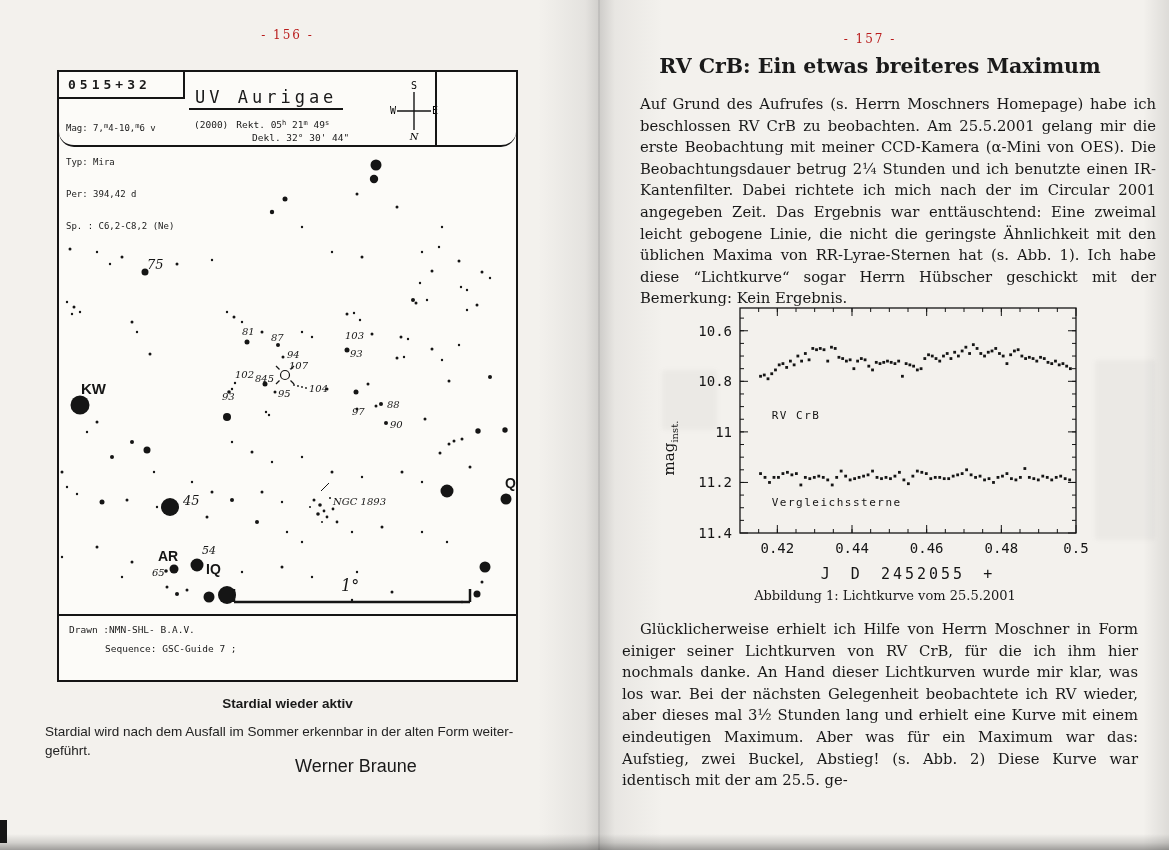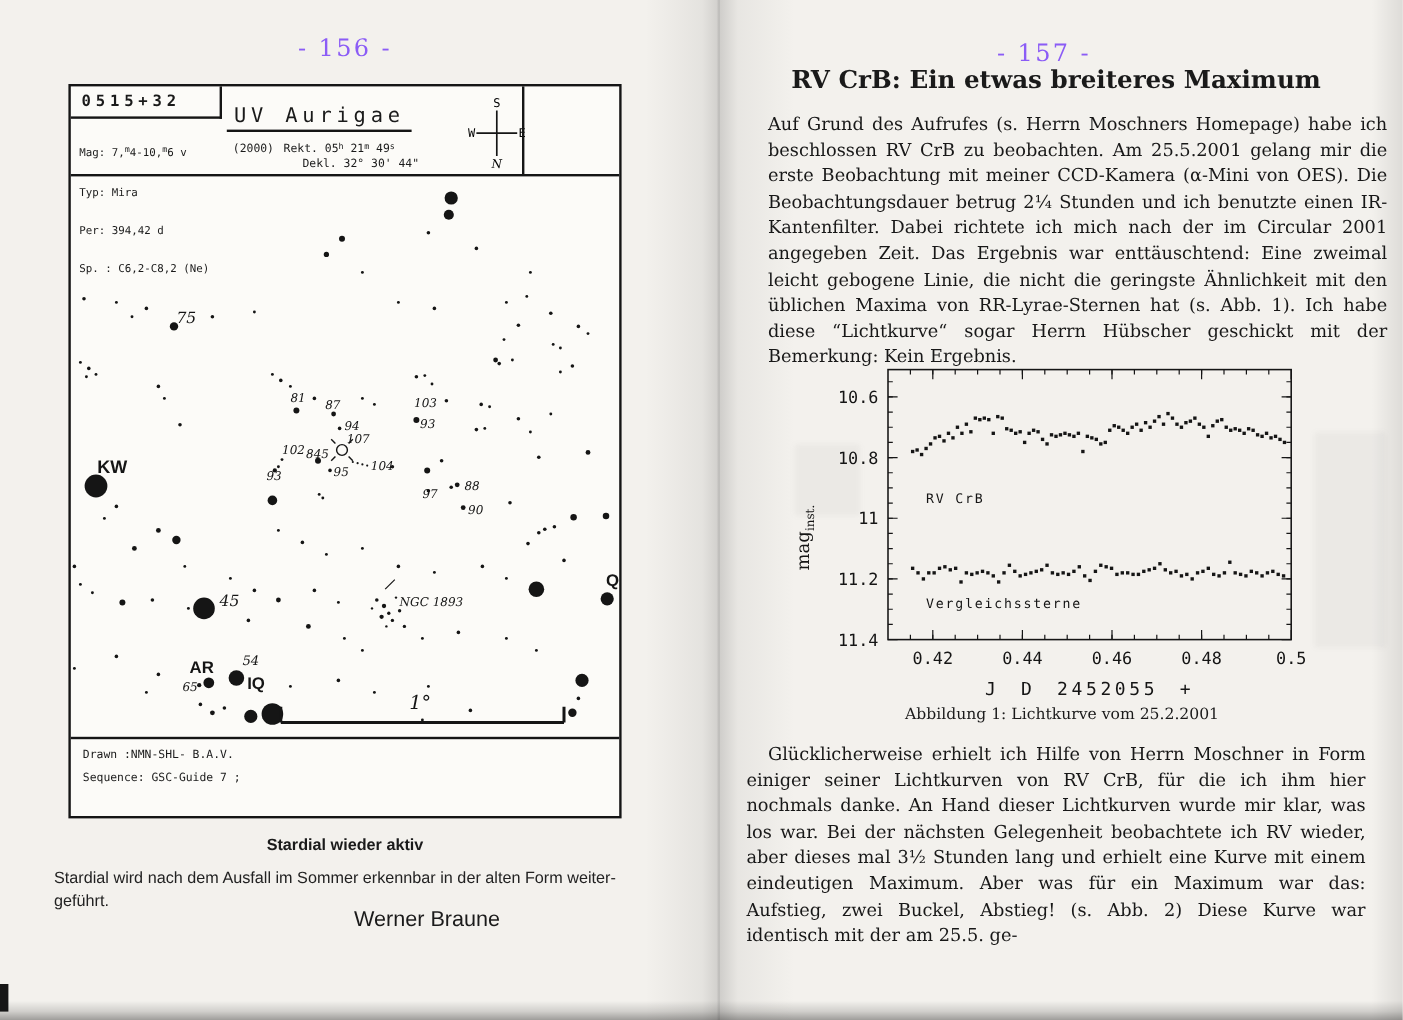--- a/index.html
+++ b/index.html
@@ -11,29 +11,29 @@
     background:linear-gradient(90deg,rgba(100,100,100,0) 0%,rgba(100,100,100,0.10) 38%,rgba(80,80,80,0.22) 50%,rgba(100,100,100,0.08) 62%,rgba(100,100,100,0) 100%);}
   .fold-line{left:598px;top:0;width:2px;height:850px;background:rgba(60,60,60,0.10);}
   .bottom-shadow{left:0;bottom:0;width:1169px;height:16px;
     background:linear-gradient(180deg,rgba(0,0,0,0) 0%,rgba(0,0,0,0.14) 55%,rgba(0,0,0,0.35) 100%);}
   .right-edge{right:0;top:0;width:26px;height:850px;
     background:linear-gradient(270deg,rgba(0,0,0,0.09),rgba(0,0,0,0));}
   .corner-mark{left:0;top:820px;width:7px;height:23px;background:#161616;}
   .bleed{background:rgba(90,90,90,0.05);filter:blur(2px);border-radius:3px;}
 
   
-  .pageno{font-size:20px;letter-spacing:2px;text-align:center;color:#8b5cf6;}
+  .pageno{font-size:12px;letter-spacing:2px;text-align:center;color:#b91c1c;}
   #pageno-left{left:57px;top:28px;width:461px;}
   #pageno-right{left:620px;top:32px;width:500px;}
 
   #finder{left:57px;top:70px;width:461px;height:612px;border:2px solid #151515;
           background:#fcfbf8;box-sizing:border-box;}
   #finder-header{position:absolute;left:0;top:0;right:0;height:75px;
                  border-bottom:2px solid #151515;box-sizing:border-box;
-                 font-family:"DejaVu Sans Mono",monospace;}
+                 font-family:"DejaVu Sans Mono",monospace;border-radius:15px;}
   #desig-box{position:absolute;left:0;top:0;width:126px;height:27px;
              border-right:2px solid #151515;border-bottom:2px solid #151515;
              font-weight:bold;font-size:13px;letter-spacing:4px;
              padding:5px 0 0 9px;box-sizing:border-box;}
   #star-props{position:absolute;left:7px;top:30px;font-size:9px;line-height:10.7px;white-space:pre;}
   .sup{font-size:7px;position:relative;top:-3px;}
   #star-name{position:absolute;left:130px;top:15px;font-size:17px;letter-spacing:4px;
              border-bottom:2px solid #151515;padding:0 6px 1px 6px;}
   #coords{position:absolute;left:135px;top:47px;font-size:9.5px;line-height:12px;}
   #coords .ep{margin-right:8px;}
@@ -42,21 +42,21 @@
   #bav-box{position:absolute;right:0;top:0;width:81px;height:73px;
            border-left:2px solid #151515;box-sizing:border-box;text-align:center;
            font-weight:bold;font-size:13px;letter-spacing:2px;padding-top:14px;}
   #bav-box div{margin-bottom:8px;}
   #starfield{position:absolute;left:0;top:75px;}
   #finder-footer{position:absolute;left:0;right:0;bottom:0;height:66px;
                  border-top:2px solid #151515;box-sizing:border-box;
                  font-family:"DejaVu Sans Mono",monospace;font-size:9.5px;
                  padding:8px 0 0 10px;}
   #finder-footer .l1{margin-bottom:8px;}
-  #finder-footer .l2{margin-bottom:2px;}
+  #finder-footer .l2{margin-bottom:2px;margin-left:36px;}
 
   #stardial-title{left:57px;top:696px;width:461px;text-align:center;
     font-family:"Liberation Sans",sans-serif;font-weight:bold;font-size:13.5px;}
   #stardial-text{left:45px;top:722px;width:495px;font-family:"Liberation Sans",sans-serif;
     font-size:13.5px;line-height:19px;white-space:pre-line;color:#222;}
   #stardial-author{left:295px;top:756px;width:215px;text-align:left;
     font-family:"Liberation Sans",sans-serif;font-size:18px;}
 
   
   #rp-title{left:620px;top:54px;width:520px;text-align:center;
@@ -566,14 +566,14 @@
     <rect x="393.8533333333334" y="177.98202247190997" width="2.8" height="2.8" fill="#151515"></rect>
     <rect x="398.3333333333333" y="180.5101123595504" width="2.8" height="2.8" fill="#151515"></rect>
     <rect x="402.8133333333333" y="177.98202247190997" width="2.8" height="2.8" fill="#151515"></rect>
     <rect x="407.2933333333334" y="176.71797752809002" width="2.8" height="2.8" fill="#151515"></rect>
     <rect x="411.7733333333333" y="179.2460674157304" width="2.8" height="2.8" fill="#151515"></rect>
     <rect x="416.25333333333344" y="180.5101123595504" width="2.8" height="2.8" fill="#151515"></rect>
     <text x="119.73333333333335" y="208.4550561797752" font-size="11" letter-spacing="1.5px" font-family="DejaVu Sans Mono, monospace" fill="#151515">Vergleichssterne</text>
     <text x="256" y="281" text-anchor="middle" font-size="15" letter-spacing="3px" word-spacing="6px" font-family="DejaVu Sans Mono, monospace" fill="#151515">J D  2452055 +</text>
     <text x="22" y="150" text-anchor="middle" font-size="15" font-family="DejaVu Serif, serif" fill="#151515" transform="rotate(-90 22 150)"><tspan>mag</tspan><tspan dy="4" font-size="10">inst.</tspan></text>
   </svg>
-<div class="abs" id="fig-caption">Abbildung 1: Lichtkurve vom 25.2.2001</div>
+<div class="abs" id="fig-caption">Abbildung 1: Lichtkurve vom 25.5.2001</div>
 <div class="abs para" id="rp-para2">Glücklicherweise erhielt ich Hilfe von Herrn Moschner in Form einiger seiner Lichtkurven von RV CrB, für die ich ihm hier nochmals danke. An Hand dieser Lichtkurven wurde mir klar, was los war. Bei der nächsten Gelegenheit beobachtete ich RV wieder, aber dieses mal 3½ Stunden lang und erhielt eine Kurve mit einem eindeutigen Maximum. Aber was für ein Maximum war das: Aufstieg, zwei Buckel, Abstieg! (s. Abb. 2) Diese Kurve war identisch mit der am 25.5. ge-</div>
 
 </body></html>

